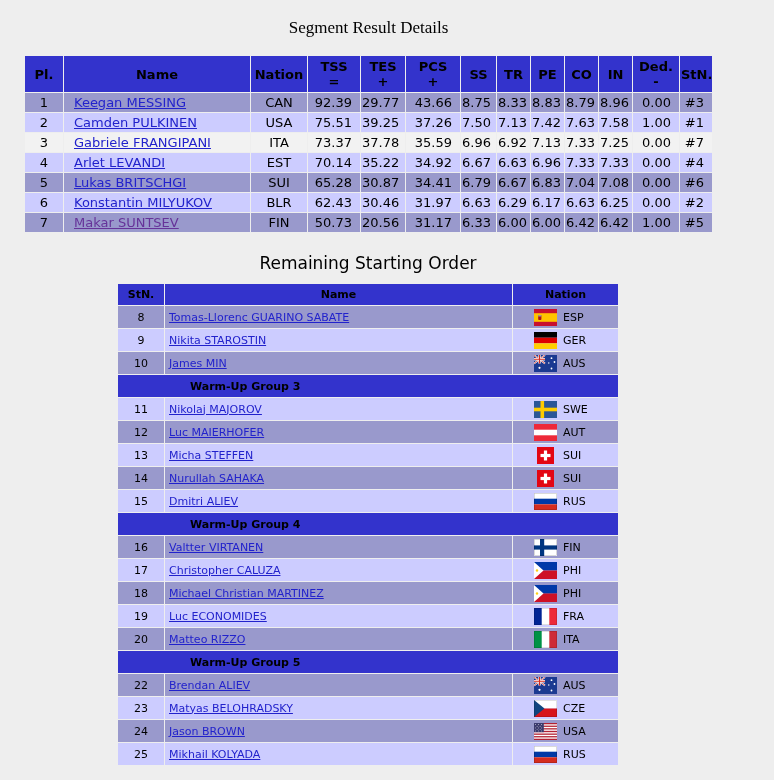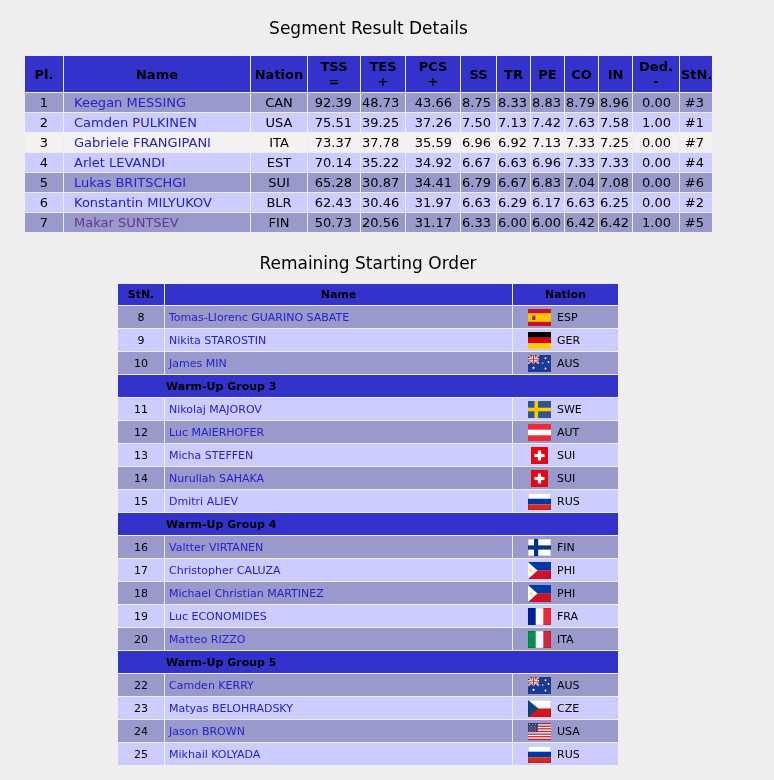--- a/index.html
+++ b/index.html
@@ -20,21 +20,21 @@
     color:var(--text);
   }
   .page{width:774px;height:780px;overflow:hidden;position:relative;}
 
   .title{
     font-size:17px;
     line-height:24px;
     text-align:center;
     color:var(--text);
   }
-  .title1{width:689px;margin:16px 0 0 24px;}
+  .title1{width:689px;margin:16px 0 0 24px;font-family:Liberation Serif, serif;}
   .title2{width:502px;margin:18px 0 0 117px;}
 
   table{border-collapse:separate;border-spacing:1px;table-layout:fixed;}
   td{overflow:hidden;white-space:nowrap;vertical-align:middle;}
 
   
   .seg{width:689px;margin:15px 0 0 24px;font-size:13px;}
   .seg thead td{
     background:var(--table-header-bg);
     height:34px;
@@ -45,42 +45,42 @@
   .seg thead .hs{font-weight:bold;}
   .seg tbody td{height:17px;}
   .seg td.num{text-align:right;padding-right:8px;}
   .seg td.ctr{text-align:center;}
   .seg td.name{text-align:left;padding-left:10px;}
 
   tr.dark td{background:var(--row-dark);}
   tr.light td{background:var(--row-light);}
   tr.highlight td{background:var(--row-highlight);}
 
-  a.skater{color:var(--link);cursor:pointer;}
+  a.skater{color:var(--link);text-decoration:underline;cursor:pointer;}
   a.skater.visited{color:var(--link-visited);}
 
   
   .start{width:502px;margin:8px 0 0 117px;font-size:11px;}
   .start thead td{
     background:var(--table-header-bg);
     height:19px;
     font-weight:bold;
     text-align:center;
     color:var(--text);
   }
   .start tbody td{height:20px;}
   .start td.ctr{text-align:center;}
   .start td.name{text-align:left;padding-left:4px;}
   .start td.group{
     background:var(--group-header-bg);
     font-weight:bold;
-    padding-left:48px;
+    padding-left:72px;
     color:var(--text);
   }
-  .nation-wrap{display:flex;align-items:center;gap:6px;padding-left:14px;}
+  .nation-wrap{display:flex;align-items:center;gap:6px;padding-left:20px;}
   .flag{display:inline-block;width:23px;height:17px;line-height:0;}
   .flag svg{display:block;}
 </style>
 </head>
 <body>
 
 <div class="page">
 
   <div class="title title1">Segment Result Details</div>
 
@@ -146,21 +146,21 @@
             <div class="hl">StN.</div>
           </td>
         </tr>
       </thead>
     <tbody id="seg-body">
         <tr class="dark">
           <td class="ctr">1</td>
           <td class="name"><a class="skater">Keegan MESSING</a></td>
           <td class="ctr">CAN</td>
           <td class="num">92.39</td>
-          <td class="num">48.73</td>
+          <td class="num">29.77</td>
           <td class="num">43.66</td>
           <td class="num">8.75</td>
           <td class="num">8.33</td>
           <td class="num">8.83</td>
           <td class="num">8.79</td>
           <td class="num">8.96</td>
           <td class="num">0.00</td>
           <td class="num">#3</td>
         </tr>
         <tr class="light">
@@ -497,21 +497,21 @@
               </span>
               <span>ITA</span>
             </div>
           </td>
         </tr>
         <tr>
           <td class="group" colspan="3">Warm-Up Group 5</td>
         </tr>
         <tr class="dark">
           <td class="ctr">22</td>
-          <td class="name"><a class="skater">Camden KERRY</a></td>
+          <td class="name"><a class="skater">Brendan ALIEV</a></td>
           <td>
             <div class="nation-wrap">
               <span class="flag">
                 <svg width="23" height="17" viewBox="0 0 23 17">
                   <rect width="23" height="17" fill="#1b3a91"></rect>
                   <path d="M0 0 L11 8.5 M11 0 L0 8.5" stroke="#fff" stroke-width="1.6"></path>
                   <path d="M0 0 L11 8.5 M11 0 L0 8.5" stroke="#d52b1e" stroke-width="0.7"></path>
                   <path d="M5.5 0 V8.5 M0 4.25 H11" stroke="#fff" stroke-width="2.4"></path>
                   <path d="M5.5 0 V8.5 M0 4.25 H11" stroke="#d52b1e" stroke-width="1.2"></path>
                   <circle cx="5.5" cy="12.8" r="1.1" fill="#fff"></circle>

